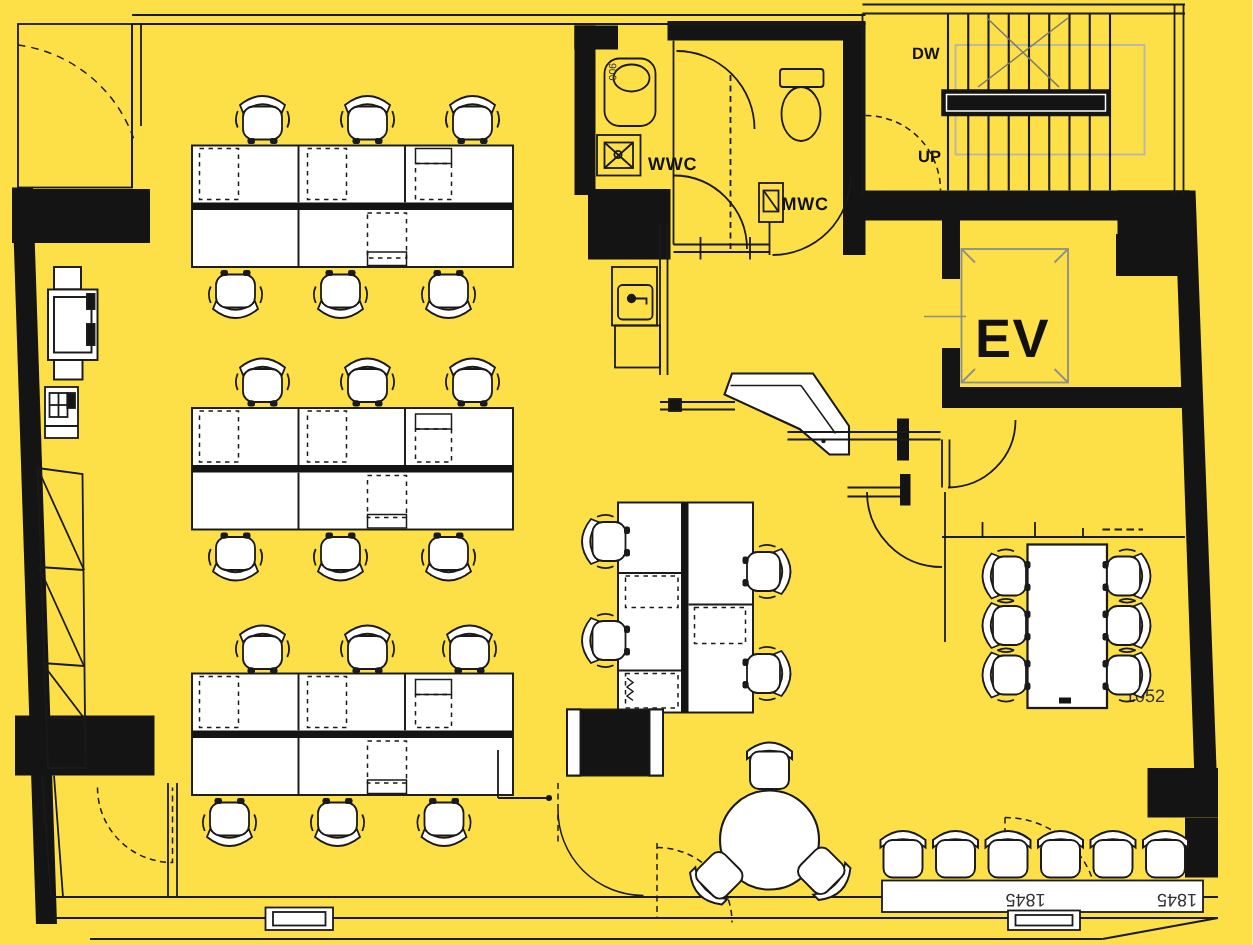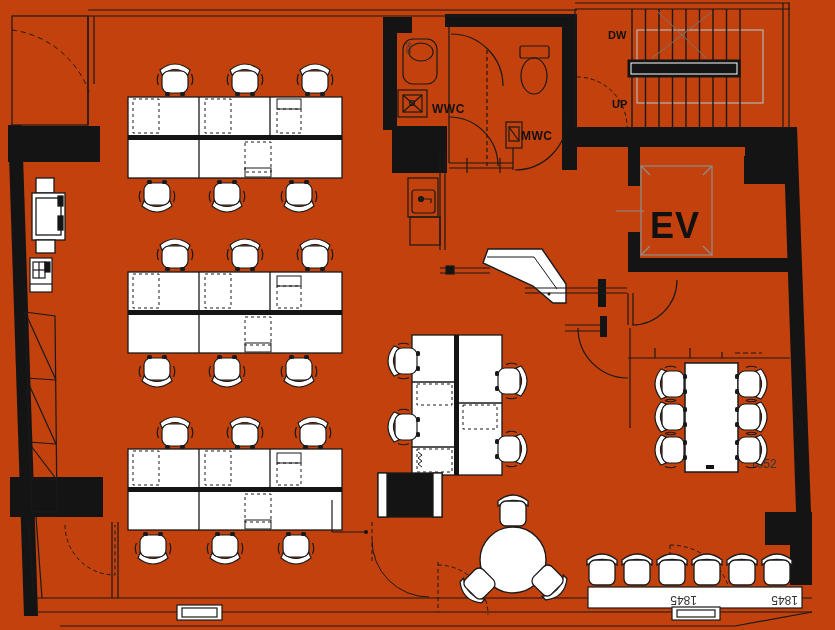--- a/index.html
+++ b/index.html
@@ -1,16 +1,16 @@
 <!DOCTYPE html>
 <html><head>
 <meta charset="utf-8">
 <style>
   html,body{margin:0;padding:0;background:#fff;}
-  .plan{position:relative;width:835px;height:630px;background:#c2410c;overflow:hidden;
+  .plan{position:relative;width:835px;height:630px;background:#fde047;overflow:hidden;
         font-family:"Liberation Sans",sans-serif;}
   svg{display:block;}
   text{font-family:"Liberation Sans","DejaVu Sans",sans-serif;fill:#111;}
   .lbl-room{font-size:12px;font-weight:bold;letter-spacing:.5px;}
   .lbl-stair{font-size:11px;font-weight:bold;}
   .lbl-ev{font-size:36px;font-weight:bold;letter-spacing:1px;}
   .lbl-dim{font-size:12px;fill:#333;}
   .lbl-tiny{font-size:7px;fill:#333;}
 </style>
 </head>

